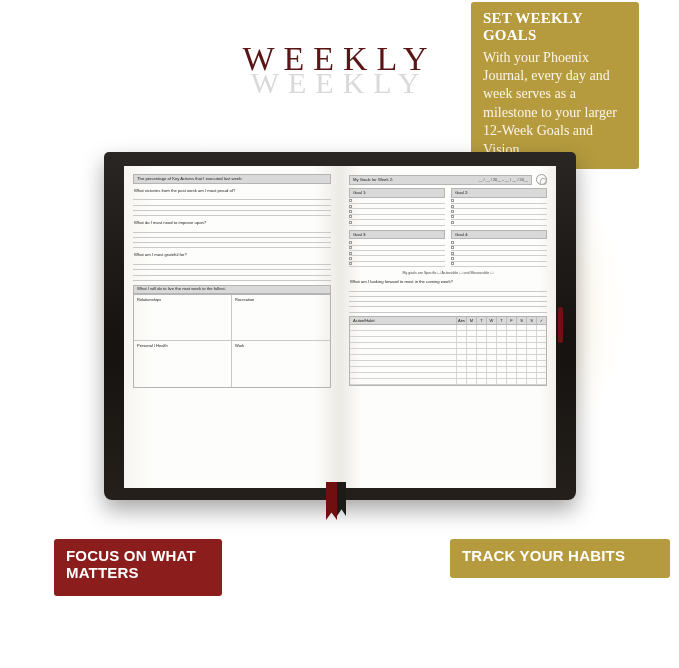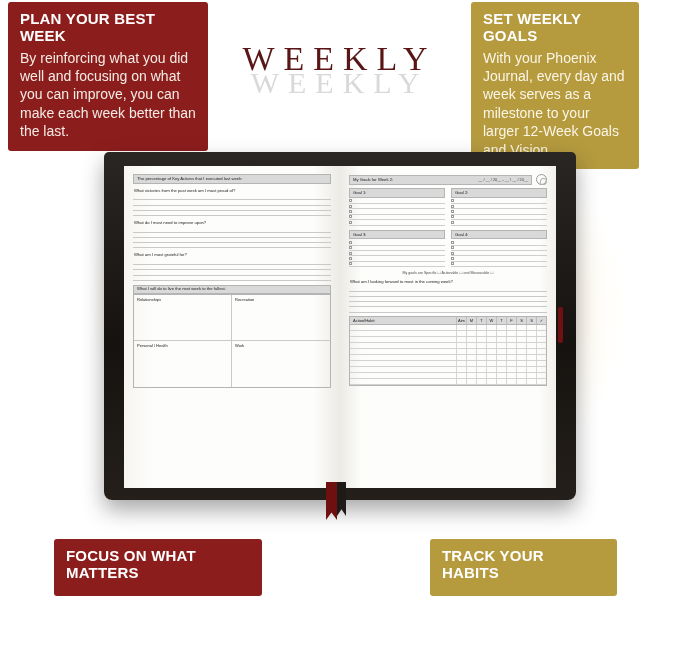--- a/index.html
+++ b/index.html
@@ -60,23 +60,23 @@
   .callout .c-body {
     font-size: 14px;
     line-height: 1.32;
     color: #f4ece4;
   }
   .c-red { background: #8c1d1d; }
   .c-gold { background: #b59a3e; }
   .c-gold .c-body { color: #fbf6e6; }
 
   #callout-tl { left: 8px;  top: 2px;   width: 200px; }
-  #callout-tr { left: 471px; top: 2px;  width: 168px; }
-  #callout-bl { left: 54px; top: 539px; width: 208px; }
-  #callout-br { left: 430px; top: 539px; width: 187px; }
+  #callout-tr { left: 471px; top: 2px;  width: 168px; font-family: Liberation Serif, serif; }
+  #callout-bl { left: 54px; top: 539px; width: 168px; }
+  #callout-br { left: 450px; top: 539px; width: 220px; }
 
   
   .glow {
     position: absolute;
     left: 95px;
     top: 150px;
     width: 220px;
     height: 300px;
     background: radial-gradient(ellipse at center, rgba(255,214,120,0.55) 0%, rgba(255,226,160,0.25) 45%, rgba(255,255,255,0) 72%);
     filter: blur(2px);
@@ -301,24 +301,20 @@
 <div id="page">
 
   <div class="glow"></div>
   <div class="glow2"></div>
 
   <div class="title-wrap">
     <div class="title-main">WEEKLY</div>
     <div class="title-shadow">WEEKLY</div>
   </div>
 
-  <div class="callout c-red" id="callout-tl">
-    <div class="c-title">PLAN YOUR BEST WEEK</div>
-    <div class="c-body">By reinforcing what you did well and focusing on what you can improve, you can make each week better than the last.</div>
-  </div>
 
   <div class="callout c-gold" id="callout-tr">
     <div class="c-title">SET WEEKLY GOALS</div>
     <div class="c-body">With your Phoenix Journal, every day and week serves as a milestone to your larger 12-Week Goals and Vision</div>
   </div>
 
   <div class="callout c-red" id="callout-bl">
     <div class="c-title">FOCUS ON WHAT MATTERS</div>
   </div>
 

